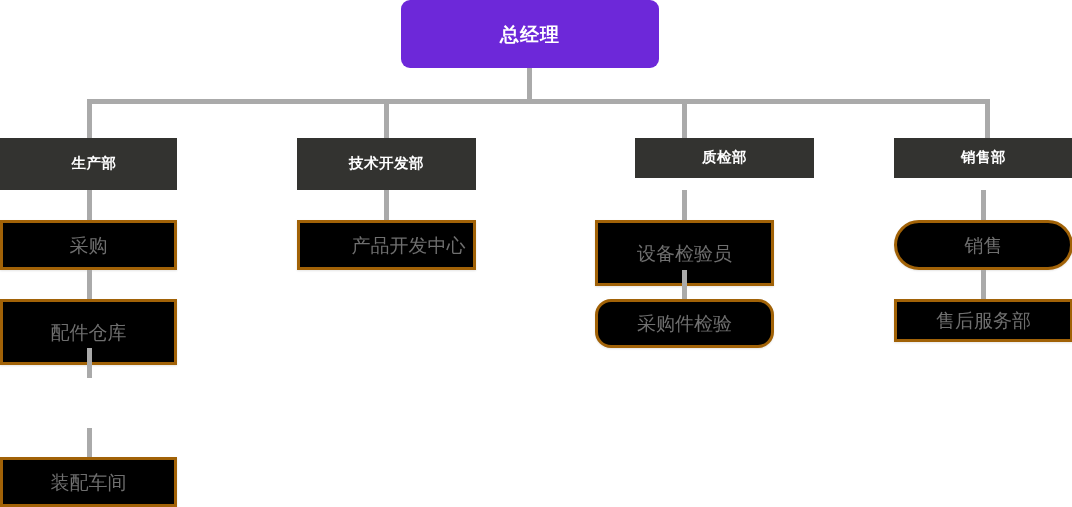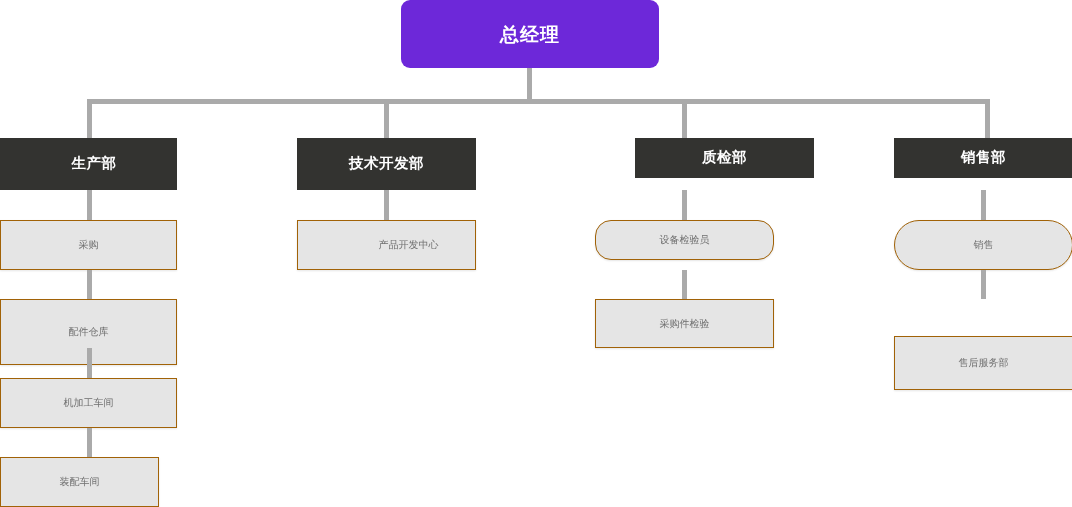--- a/index.html
+++ b/index.html
@@ -56,25 +56,25 @@
 
   .node.dept {
     background: #333330;
     color: #ffffff;
     font-size: 14.5px;
     font-weight: bold;
     letter-spacing: 0.5px;
   }
 
   .node.unit {
-    background: #e5e5e5;
+    background: #000000;
     color: #6f6f6f;
-    font-size: 10px;
+    font-size: 19px;
     font-weight: normal;
-    border: 1px solid #a16207;
+    border: 3px solid #a16207;
     box-shadow: 0 1px 2px rgba(0,0,0,0.10);
   }
 </style>
 </head>
 <body>
 
 <div id="chart-root">
 
   <div class="node root" style="left:401px; top:0px; width:258px; height:68px;">
     <span class="node-label">总经理</span>
@@ -97,59 +97,56 @@
   <div class="node unit" style="left:0px; top:220px; width:177px; height:50px;">
     <span class="node-label">采购</span>
   </div>
 
   <div class="conn-v" style="left:87px; top:270px; height:29px;"></div>
   <div class="node unit" style="left:0px; top:299px; width:177px; height:66px;">
     <span class="node-label">配件仓库</span>
   </div>
 
   <div class="conn-v" style="left:87px; top:348px; height:30px;"></div>
-  <div class="node unit" style="left:0px; top:378px; width:177px; height:50px;">
-    <span class="node-label">机加工车间</span>
-  </div>
 
   <div class="conn-v" style="left:87px; top:428px; height:29px;"></div>
-  <div class="node unit" style="left:0px; top:457px; width:159px; height:50px;">
+  <div class="node unit" style="left:0px; top:457px; width:177px; height:50px;">
     <span class="node-label">装配车间</span>
   </div>
 
   <div class="node dept" style="left:297px; top:138px; width:179px; height:52px;">
     <span class="node-label">技术开发部</span>
   </div>
 
   <div class="conn-v" style="left:384px; top:190px; height:30px;"></div>
   <div class="node unit" style="left:297px; top:220px; width:179px; height:50px;padding-left:44px;">
     <span class="node-label">产品开发中心</span>
   </div>
 
   <div class="node dept" style="left:595px; top:138px; width:179px; height:40px;margin-left:40px;">
     <span class="node-label">质检部</span>
   </div>
 
   <div class="conn-v" style="left:682px; top:190px; height:30px;"></div>
-  <div class="node unit" style="left:595px; top:220px; width:179px; height:40px;border-radius:16px;">
+  <div class="node unit" style="left:595px; top:220px; width:179px; height:66px;">
     <span class="node-label">设备检验员</span>
   </div>
 
   <div class="conn-v" style="left:682px; top:270px; height:29px;"></div>
-  <div class="node unit" style="left:595px; top:299px; width:179px; height:49px;">
+  <div class="node unit" style="left:595px; top:299px; width:179px; height:49px;border-radius:16px;">
     <span class="node-label">采购件检验</span>
   </div>
 
   <div class="node dept" style="left:894px; top:138px; width:179px; height:40px;">
     <span class="node-label">销售部</span>
   </div>
 
   <div class="conn-v" style="left:981px; top:190px; height:30px;"></div>
   <div class="node unit" style="left:894px; top:220px; width:179px; height:50px;border-radius:25px;">
     <span class="node-label">销售</span>
   </div>
 
   <div class="conn-v" style="left:981px; top:270px; height:29px;"></div>
-  <div class="node unit" style="left:894px; top:299px; width:179px; height:54px;margin-top:37px;">
+  <div class="node unit" style="left:894px; top:299px; width:179px; height:43px;">
     <span class="node-label">售后服务部</span>
   </div>
 
 </div>
 
 </body></html>

